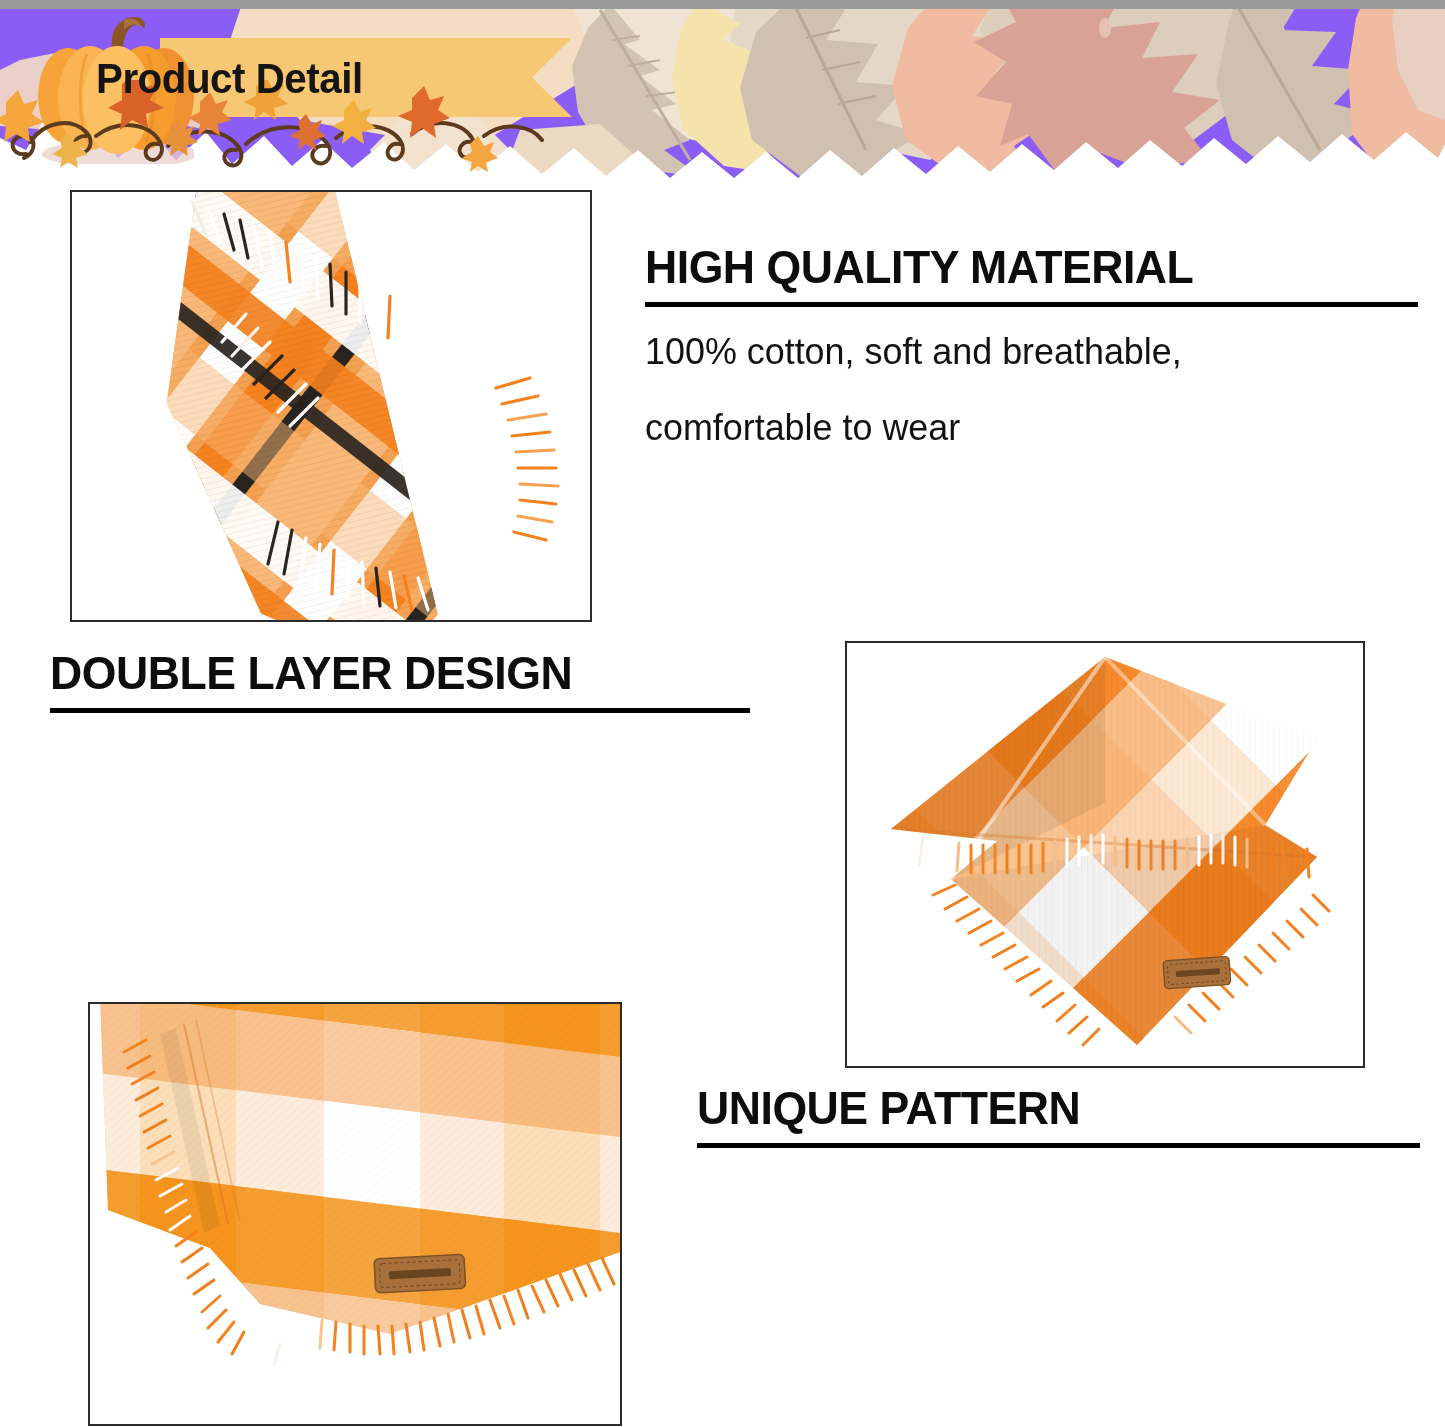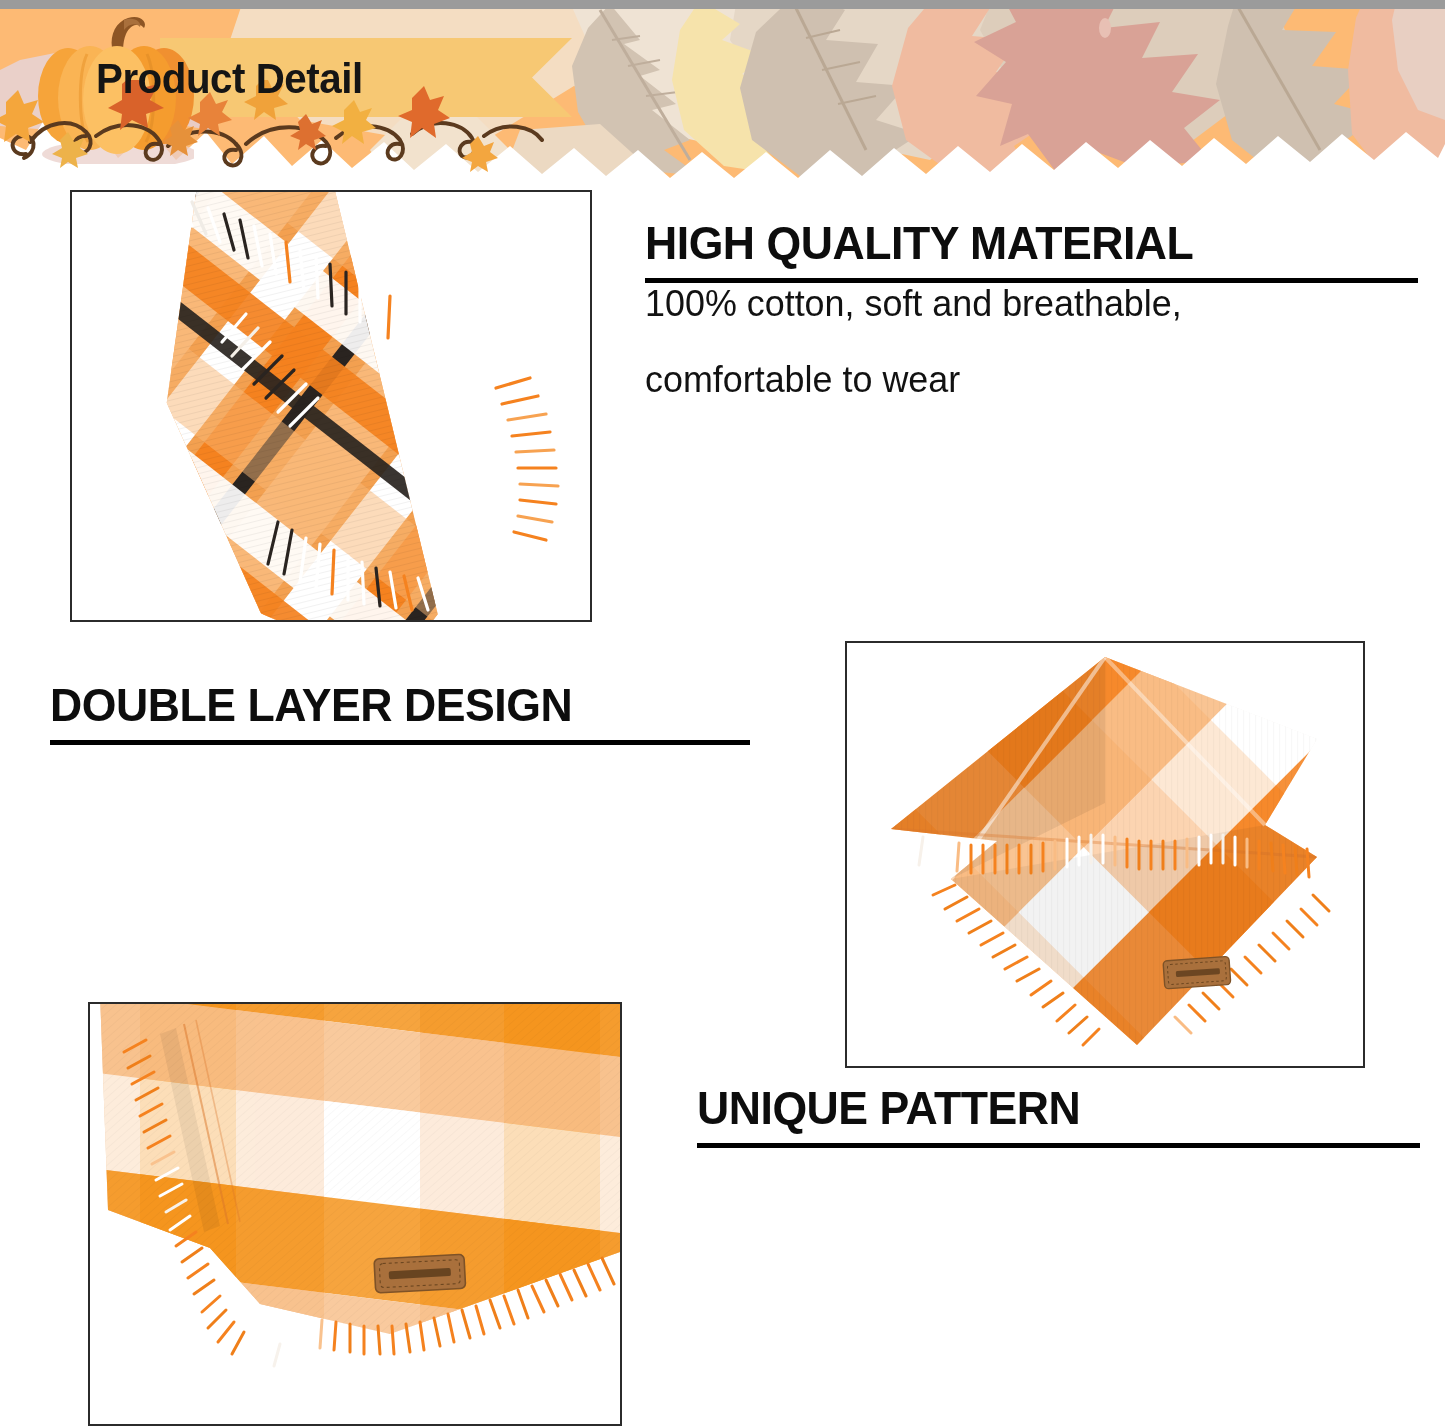--- a/index.html
+++ b/index.html
@@ -18,21 +18,21 @@
     overflow: hidden;
   }
 
   
   .header {
     position: absolute;
     left: 0; top: 0;
     width: 1445px;
     height: 182px;
     overflow: hidden;
-    background: #fdba74;
+    background: #8b5cf6;
   }
   .header-topline {
     position: absolute;
     left: 0; top: 0;
     width: 1445px;
     height: 9px;
     background: #9b9b9b;
     z-index: 9;
   }
   .leaf-layer { position: absolute; left:0; top:0; width:1445px; height:182px; }
@@ -105,36 +105,36 @@
     line-height: 54px;
     white-space: nowrap;
     transform: scaleX(0.97);
     transform-origin: left center;
   }
   .feature-rule {
     height: 5px;
     background: #000000;
     margin-top: 8px;
   }
-  .feature-body { }
+  .feature-body { margin-top: 24px; }
   .feature-line {
     font-size: 37px;
     color: #121212;
     line-height: 42px;
     margin-bottom: 34px;
     white-space: nowrap;
     transform: scaleX(0.97);
     transform-origin: left center;
   }
   .feature-line:last-child { margin-bottom: 0; }
 
-  #feature-material { left: 645px; top: 216px; width: 775px; }
+  #feature-material { left: 645px; top: 240px; width: 775px; }
   #feature-material .feature-rule { width: 773px; }
 
-  #feature-double { left: 50px; top: 678px; width: 705px; }
+  #feature-double { left: 50px; top: 646px; width: 705px; }
   #feature-double .feature-rule { width: 700px; }
 
   #feature-unique { left: 697px; top: 1081px; width: 725px; }
   #feature-unique .feature-rule { width: 723px; }
 </style>
 </head>
 <body>
 
 <div class="page">
 

